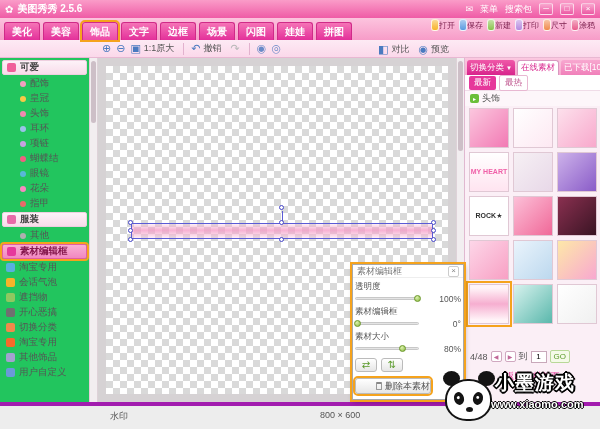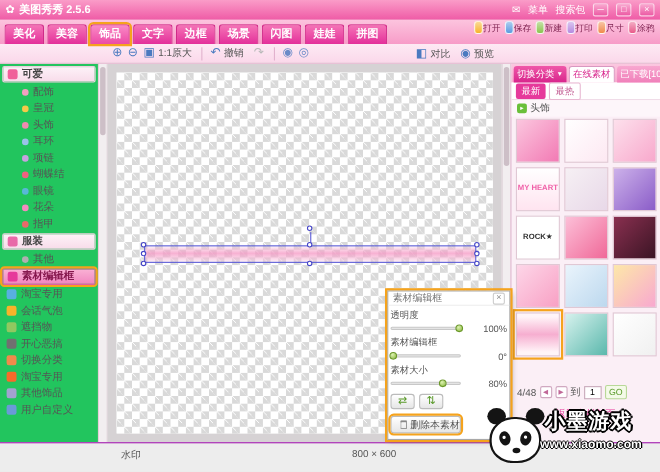--- a/index.html
+++ b/index.html
@@ -129,28 +129,28 @@
   .sl-label{font-size:8.5px;color:#555;margin-top:2px;}
   .sl-line{display:flex;align-items:center;height:11px;}
   .sl-track{position:relative;width:64px;height:3px;background:#e4e4e4;border:1px solid #c8c8c8;border-radius:2px;}
   .sl-handle{position:absolute;top:-3px;width:7px;height:7px;border-radius:50%;margin-left:-4px;
     background:radial-gradient(circle at 35% 30%,#ddf2b0,#8ab840);border:1px solid #6a9828;}
   .sl-val{font-size:8.5px;color:#555;margin-left:auto;}
   .dlg-flips{display:flex;gap:4px;margin-top:4px;}
   .flip-btn{width:22px;height:14px;border:1px solid #bbb;border-radius:3px;
     background:linear-gradient(#fff,#e6e6e6);color:#5a9a2a;font-size:10px;
     display:flex;align-items:center;justify-content:center;line-height:1;}
-  .dlg-delete{margin-top:6px;height:16px;width:64px;border:1px solid #bbb;border-radius:3px;
+  .dlg-delete{margin-top:6px;height:16px;width:76px;border:1px solid #bbb;border-radius:3px;
     background:linear-gradient(#fff,#e6e6e6);color:#555;font-size:9px;
     display:flex;align-items:center;justify-content:flex-end;gap:3px;outline:2px solid #f5a31d;}
   .trash-icon{width:6px;height:8px;border:1px solid #999;border-top:2px solid #888;border-radius:1px;}
 
   
   .statusbar{position:absolute;left:0;bottom:0;width:600px;height:27px;background:#ededed;
-    border-top:1px solid #a21caf;font-size:9px;color:#555;z-index:1;}
+    border-top:4px solid #a21caf;font-size:9px;color:#555;z-index:1;}
   .status-category{position:absolute;left:110px;top:4px;}
   .status-size{position:absolute;left:320px;top:4px;}
 
   
   .site-mark{position:absolute;right:0;bottom:0;width:165px;height:75px;z-index:20;pointer-events:none;}
   .panda{position:absolute;left:8px;bottom:8px;width:52px;height:50px;}
   .panda .ear{position:absolute;top:0;width:17px;height:15px;background:#141414;border-radius:50%;}
   .panda .ear.l{left:0}.panda .ear.r{right:0}
   .panda .face{position:absolute;bottom:0;left:2px;width:47px;height:42px;background:#fff;
     border:2px solid #141414;border-radius:48% 48% 46% 46%;}

